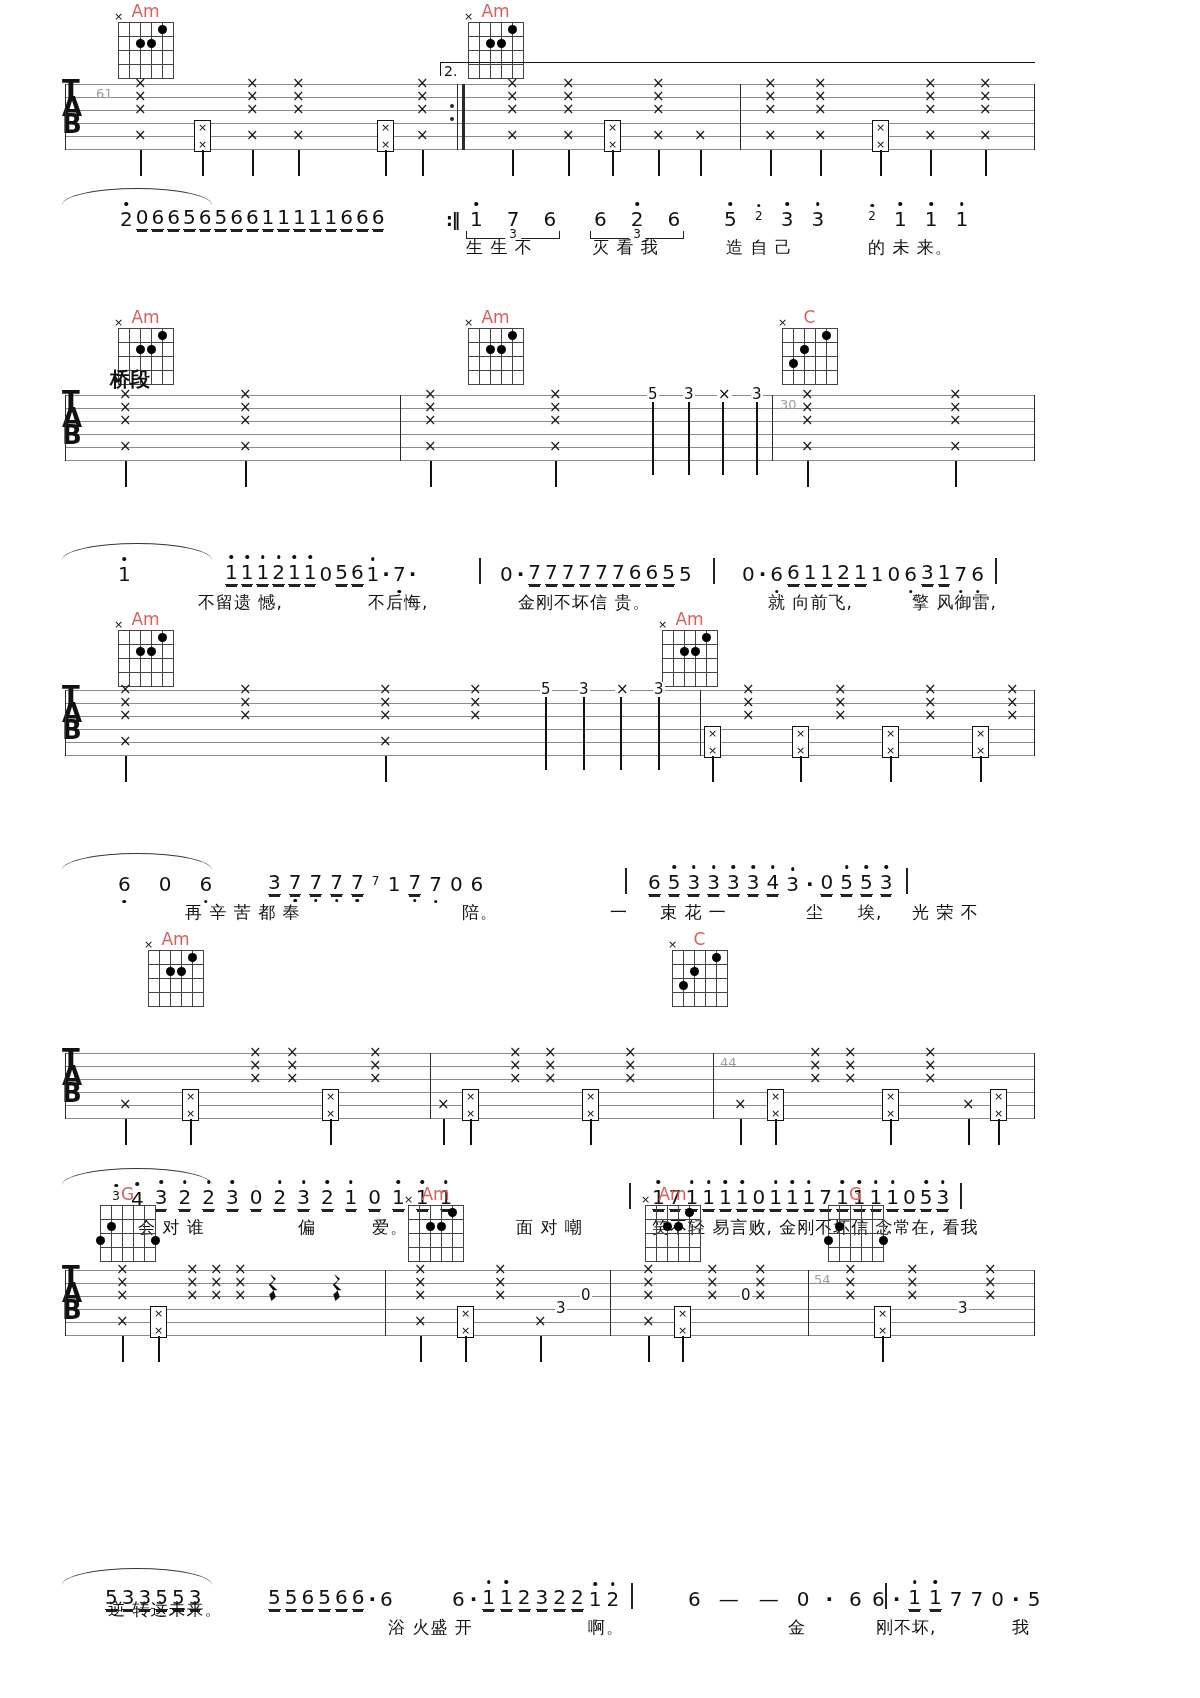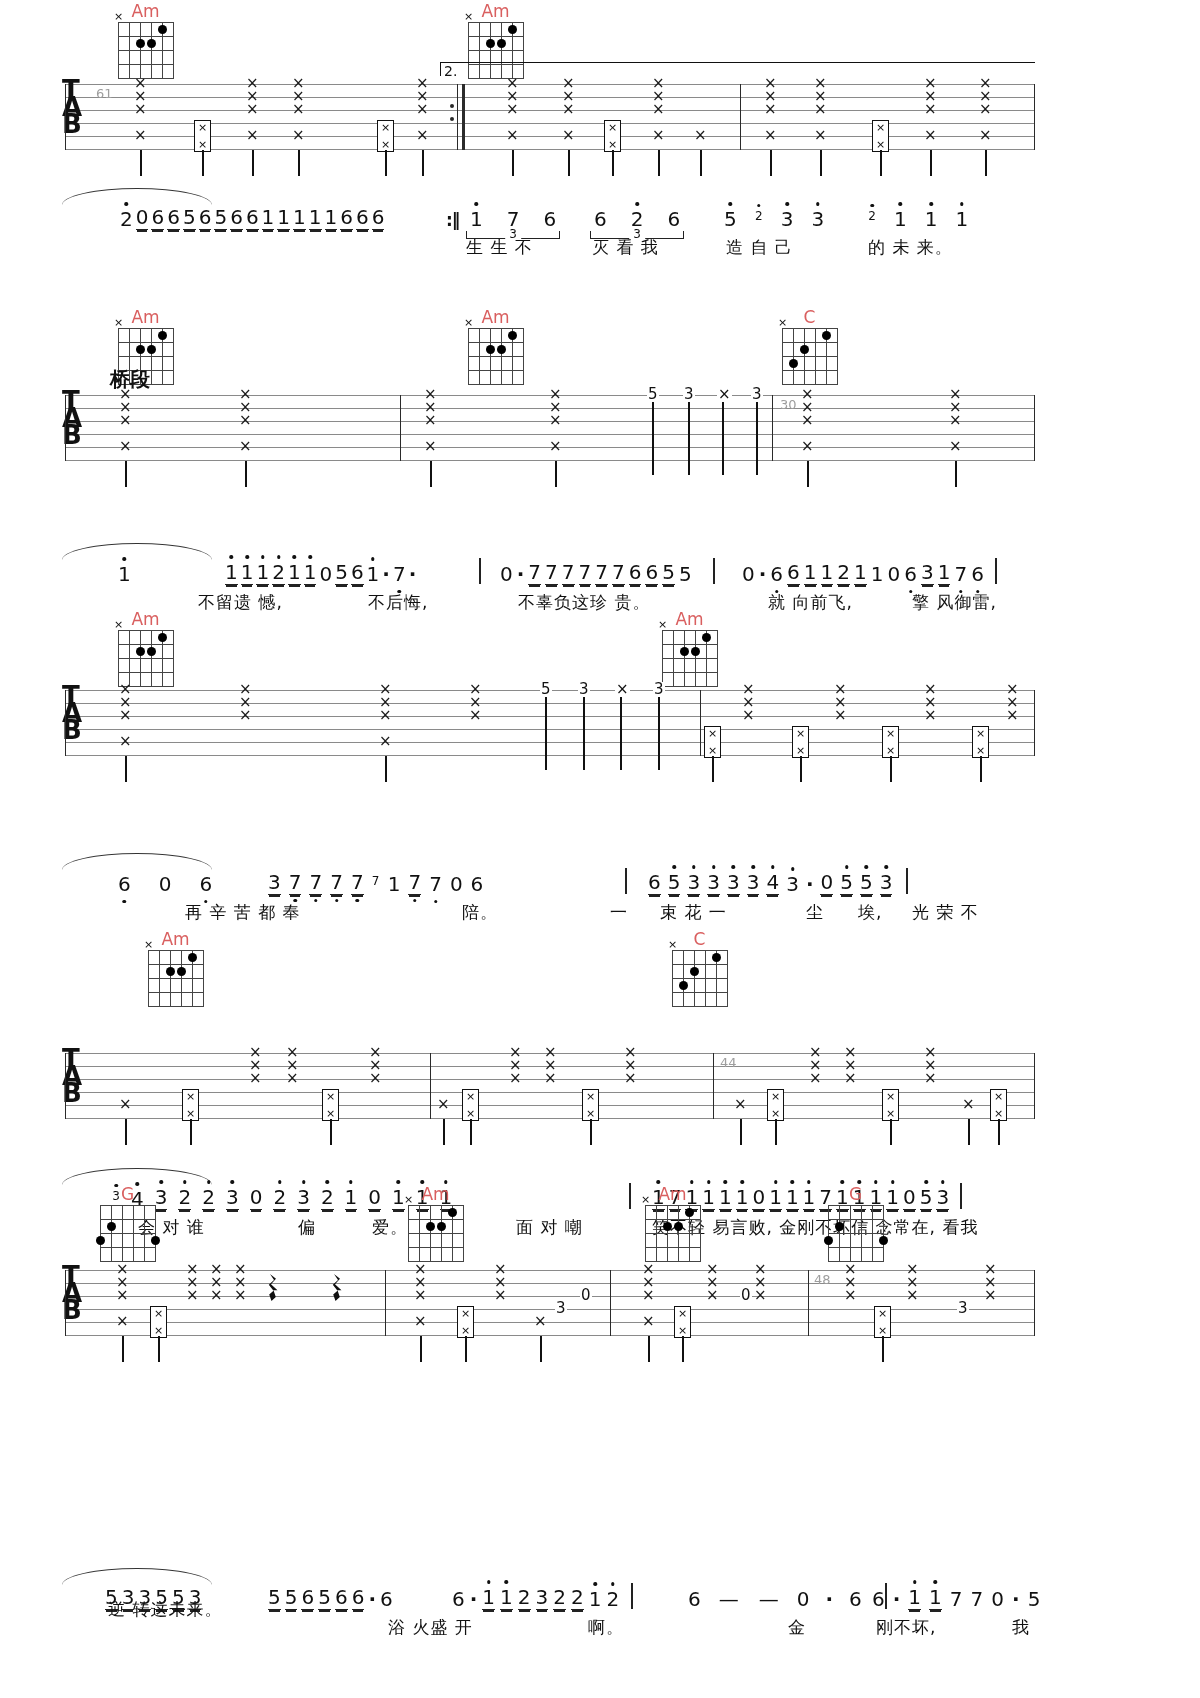--- a/index.html
+++ b/index.html
@@ -372,21 +372,21 @@
         <span class="note">0</span>
         <span class="note lo">6</span>
         <span class="note u">3</span>
         <span class="note u">1</span>
         <span class="note lo">7</span>
         <span class="note lo">6</span>
         <span class="bartok"></span>
       </div>
       <div class="lyr" style="left: 198px; top: 291px;">不留遗 憾,</div>
       <div class="lyr" style="left: 368px; top: 291px;">不后悔,</div>
-      <div class="lyr" style="left: 518px; top: 291px;">不辜负这珍 贵。</div>
+      <div class="lyr" style="left: 518px; top: 291px;">金刚不坏信 贵。</div>
       <div class="lyr" style="left: 768px; top: 291px;">就 向前飞,</div>
       <div class="lyr" style="left: 912px; top: 291px;">擎 风御雷,</div>
     </div>
     <div class="system" style="top: 612px; height: 293px;">
       <div class="chord" style="left: 118px; top: 18px;">
         <div class="chord-name" style="color: rgb(217, 95, 95);">Am</div>
         <div class="diagram">
           <div class="mute">×</div>
           <div class="fdot" style="left: 40px; top: 2.5px;"></div>
           <div class="fdot" style="left: 18px; top: 16.5px;"></div>
@@ -715,21 +715,21 @@
         <div class="sline" style="left: 65px; width: 969px; top: 13px;"></div>
         <div class="sline" style="left: 65px; width: 969px; top: 26px;"></div>
         <div class="sline" style="left: 65px; width: 969px; top: 39px;"></div>
         <div class="sline" style="left: 65px; width: 969px; top: 52px;"></div>
         <div class="sline" style="left: 65px; width: 969px; top: 65px;"></div>
         <div class="clef">
           <div>T</div>
           <div>A</div>
           <div>B</div>
         </div>
-        <div class="mnum" style="left: 814px; top: 2px; color: rgb(158, 158, 158);">48</div>
+        <div class="mnum" style="left: 814px; top: 2px; color: rgb(158, 158, 158);">54</div>
         <div class="bline" style="left: 65px;"></div>
         <div class="bline" style="left: 385px;"></div>
         <div class="bline" style="left: 610px;"></div>
         <div class="bline" style="left: 808px;"></div>
         <div class="bline" style="left: 1034px;"></div>
         <div class="xm" style="left: 116px; top: -8px;">×</div>
         <div class="xm" style="left: 116px; top: 5px;">×</div>
         <div class="xm" style="left: 116px; top: 18px;">×</div>
         <div class="xm" style="left: 116px; top: 44px;">×</div>
         <div class="stem" style="left: 122px; top: 66px; height: 26px;"></div>

